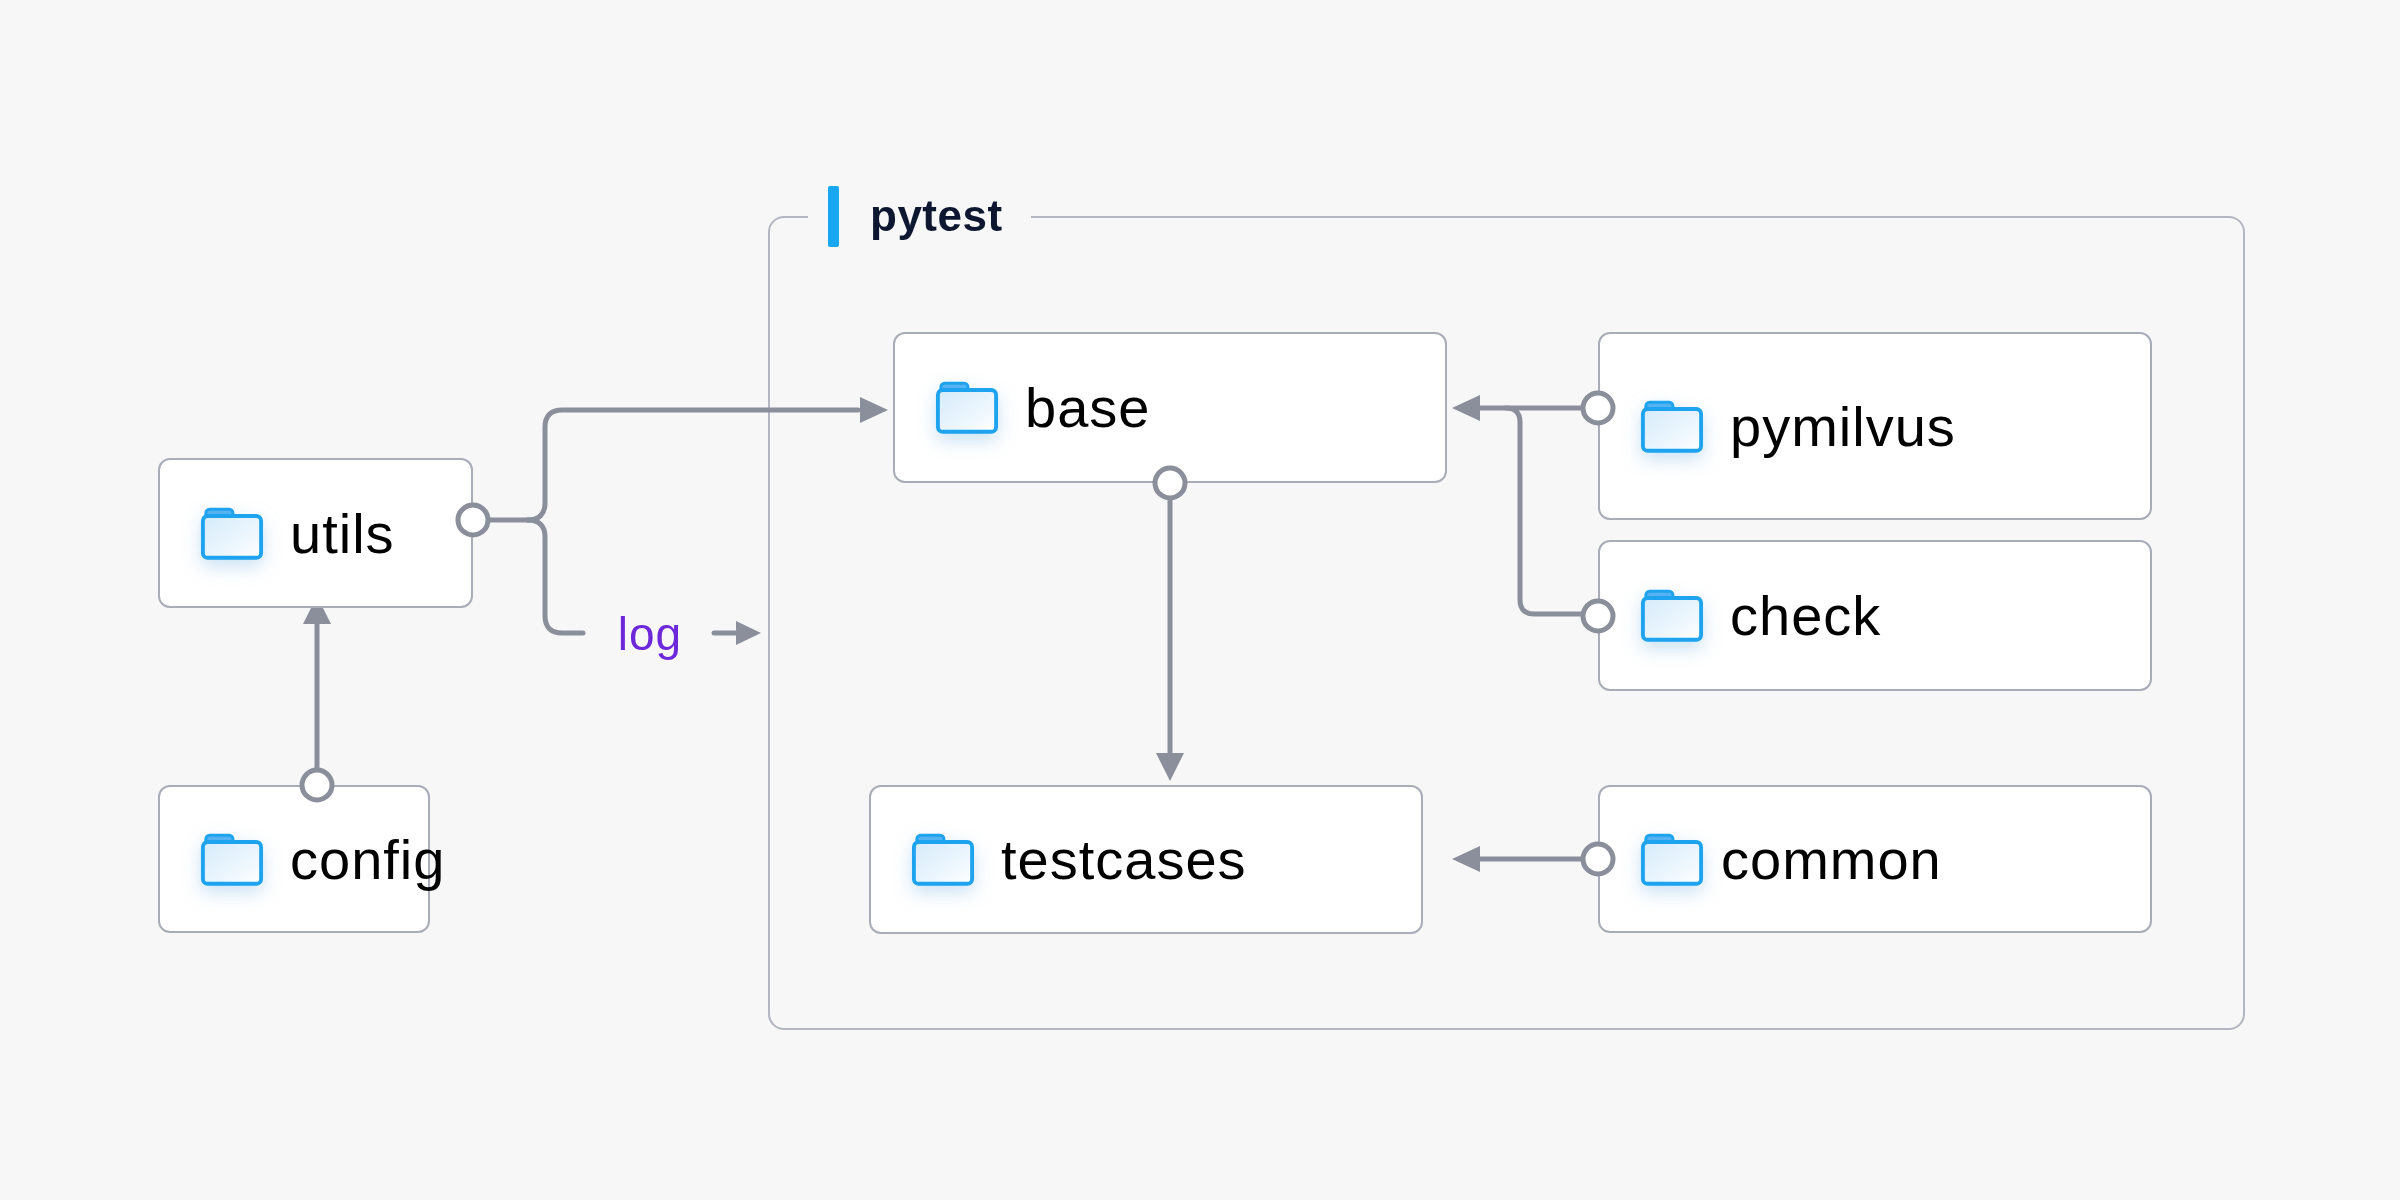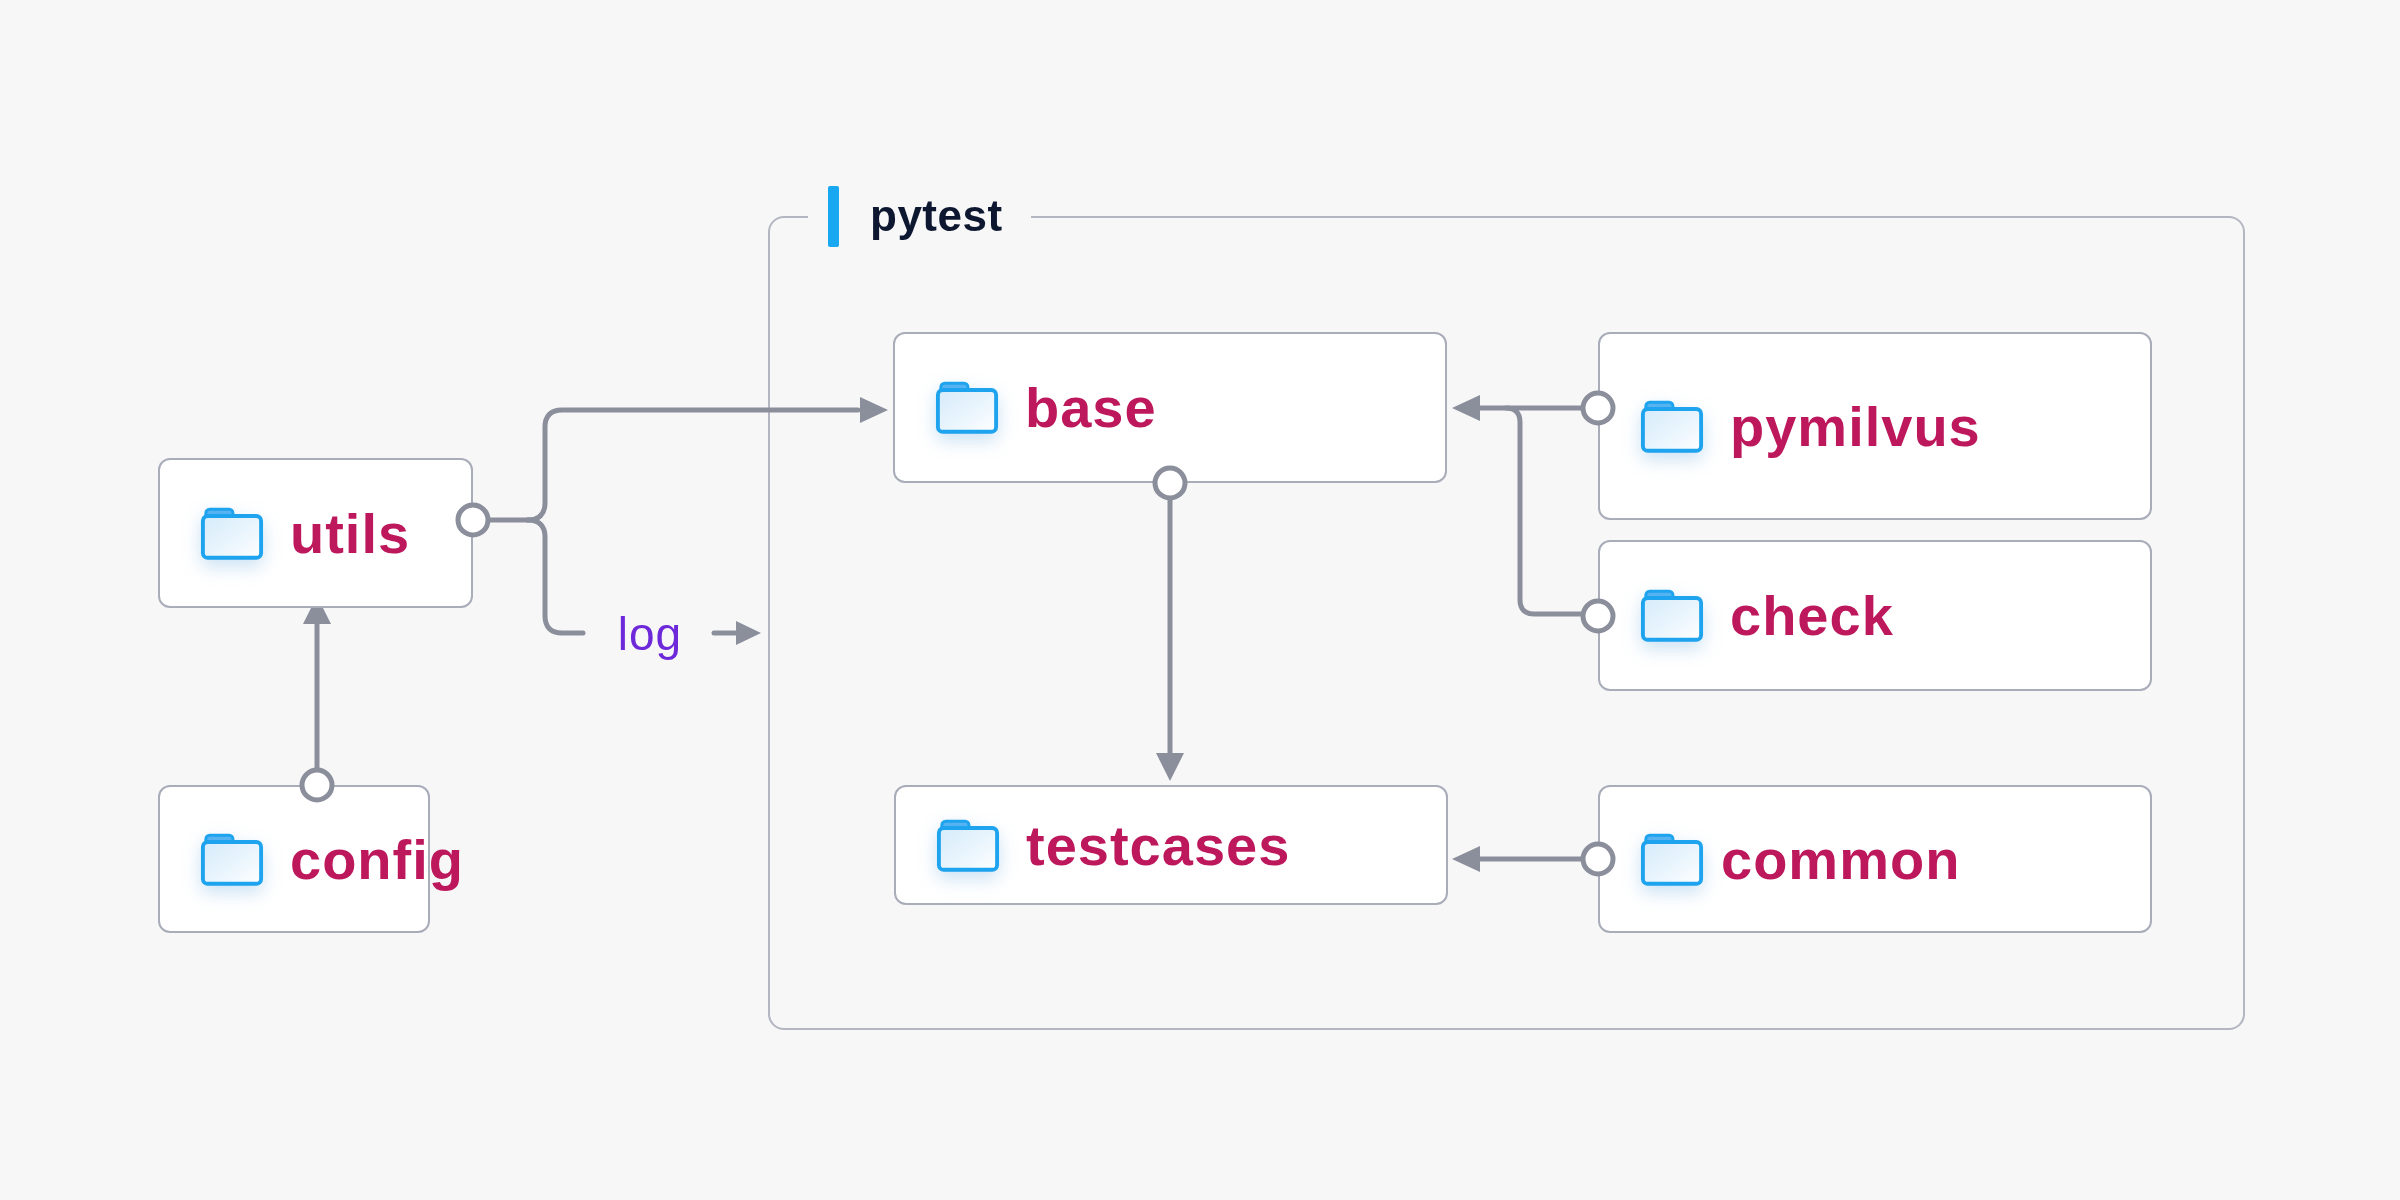--- a/index.html
+++ b/index.html
@@ -33,31 +33,31 @@
   .head{fill:#8b8e9b;stroke:none;}
   .port{fill:#ffffff;stroke:#8b8e9b;stroke-width:5;}
 
   
   .node{
     position:absolute;display:flex;align-items:center;
     padding-left:40px;gap:26px;box-sizing:border-box;
     background:#ffffff;border:2px solid #a9acb9;border-radius:12px;
     z-index:2;
   }
-  .node-label{font-size:56px;font-weight:700;color:#be185d;letter-spacing:1px;}
+  .node-label{font-size:56px;font-weight:400;color:#000000;letter-spacing:1px;}
   .folder{width:64px;height:55px;flex:0 0 auto;filter:drop-shadow(0px 7px 9px rgba(70,150,215,0.28));}
   .folder .tab{fill:#54b3f0;stroke:#1ea3ee;stroke-width:3;}
   .folder .body{fill:url(#folder-grad);stroke:#1ea3ee;stroke-width:4;}
 
   .n-utils    {left:158px;top:458px;width:315px;height:150px;}
   .n-config   {left:158px;top:785px;width:272px;height:148px;}
   .n-base     {left:893px;top:332px;width:554px;height:151px;}
   .n-pymilvus {left:1598px;top:332px;width:554px;height:188px;}
   .n-check    {left:1598px;top:540px;width:554px;height:151px;}
-  .n-testcases{left:894px;top:785px;width:554px;height:120px;}
+  .n-testcases{left:869px;top:785px;width:554px;height:149px;}
   .n-common   {left:1598px;top:785px;width:554px;height:148px;gap:17px;}
 
   
   .edge-label{
     position:absolute;left:583px;top:601px;width:134px;height:66px;
     display:flex;align-items:center;justify-content:center;
     font-size:46px;font-weight:500;color:#6d28d9;letter-spacing:1px;
     z-index:2;
   }
 </style>

